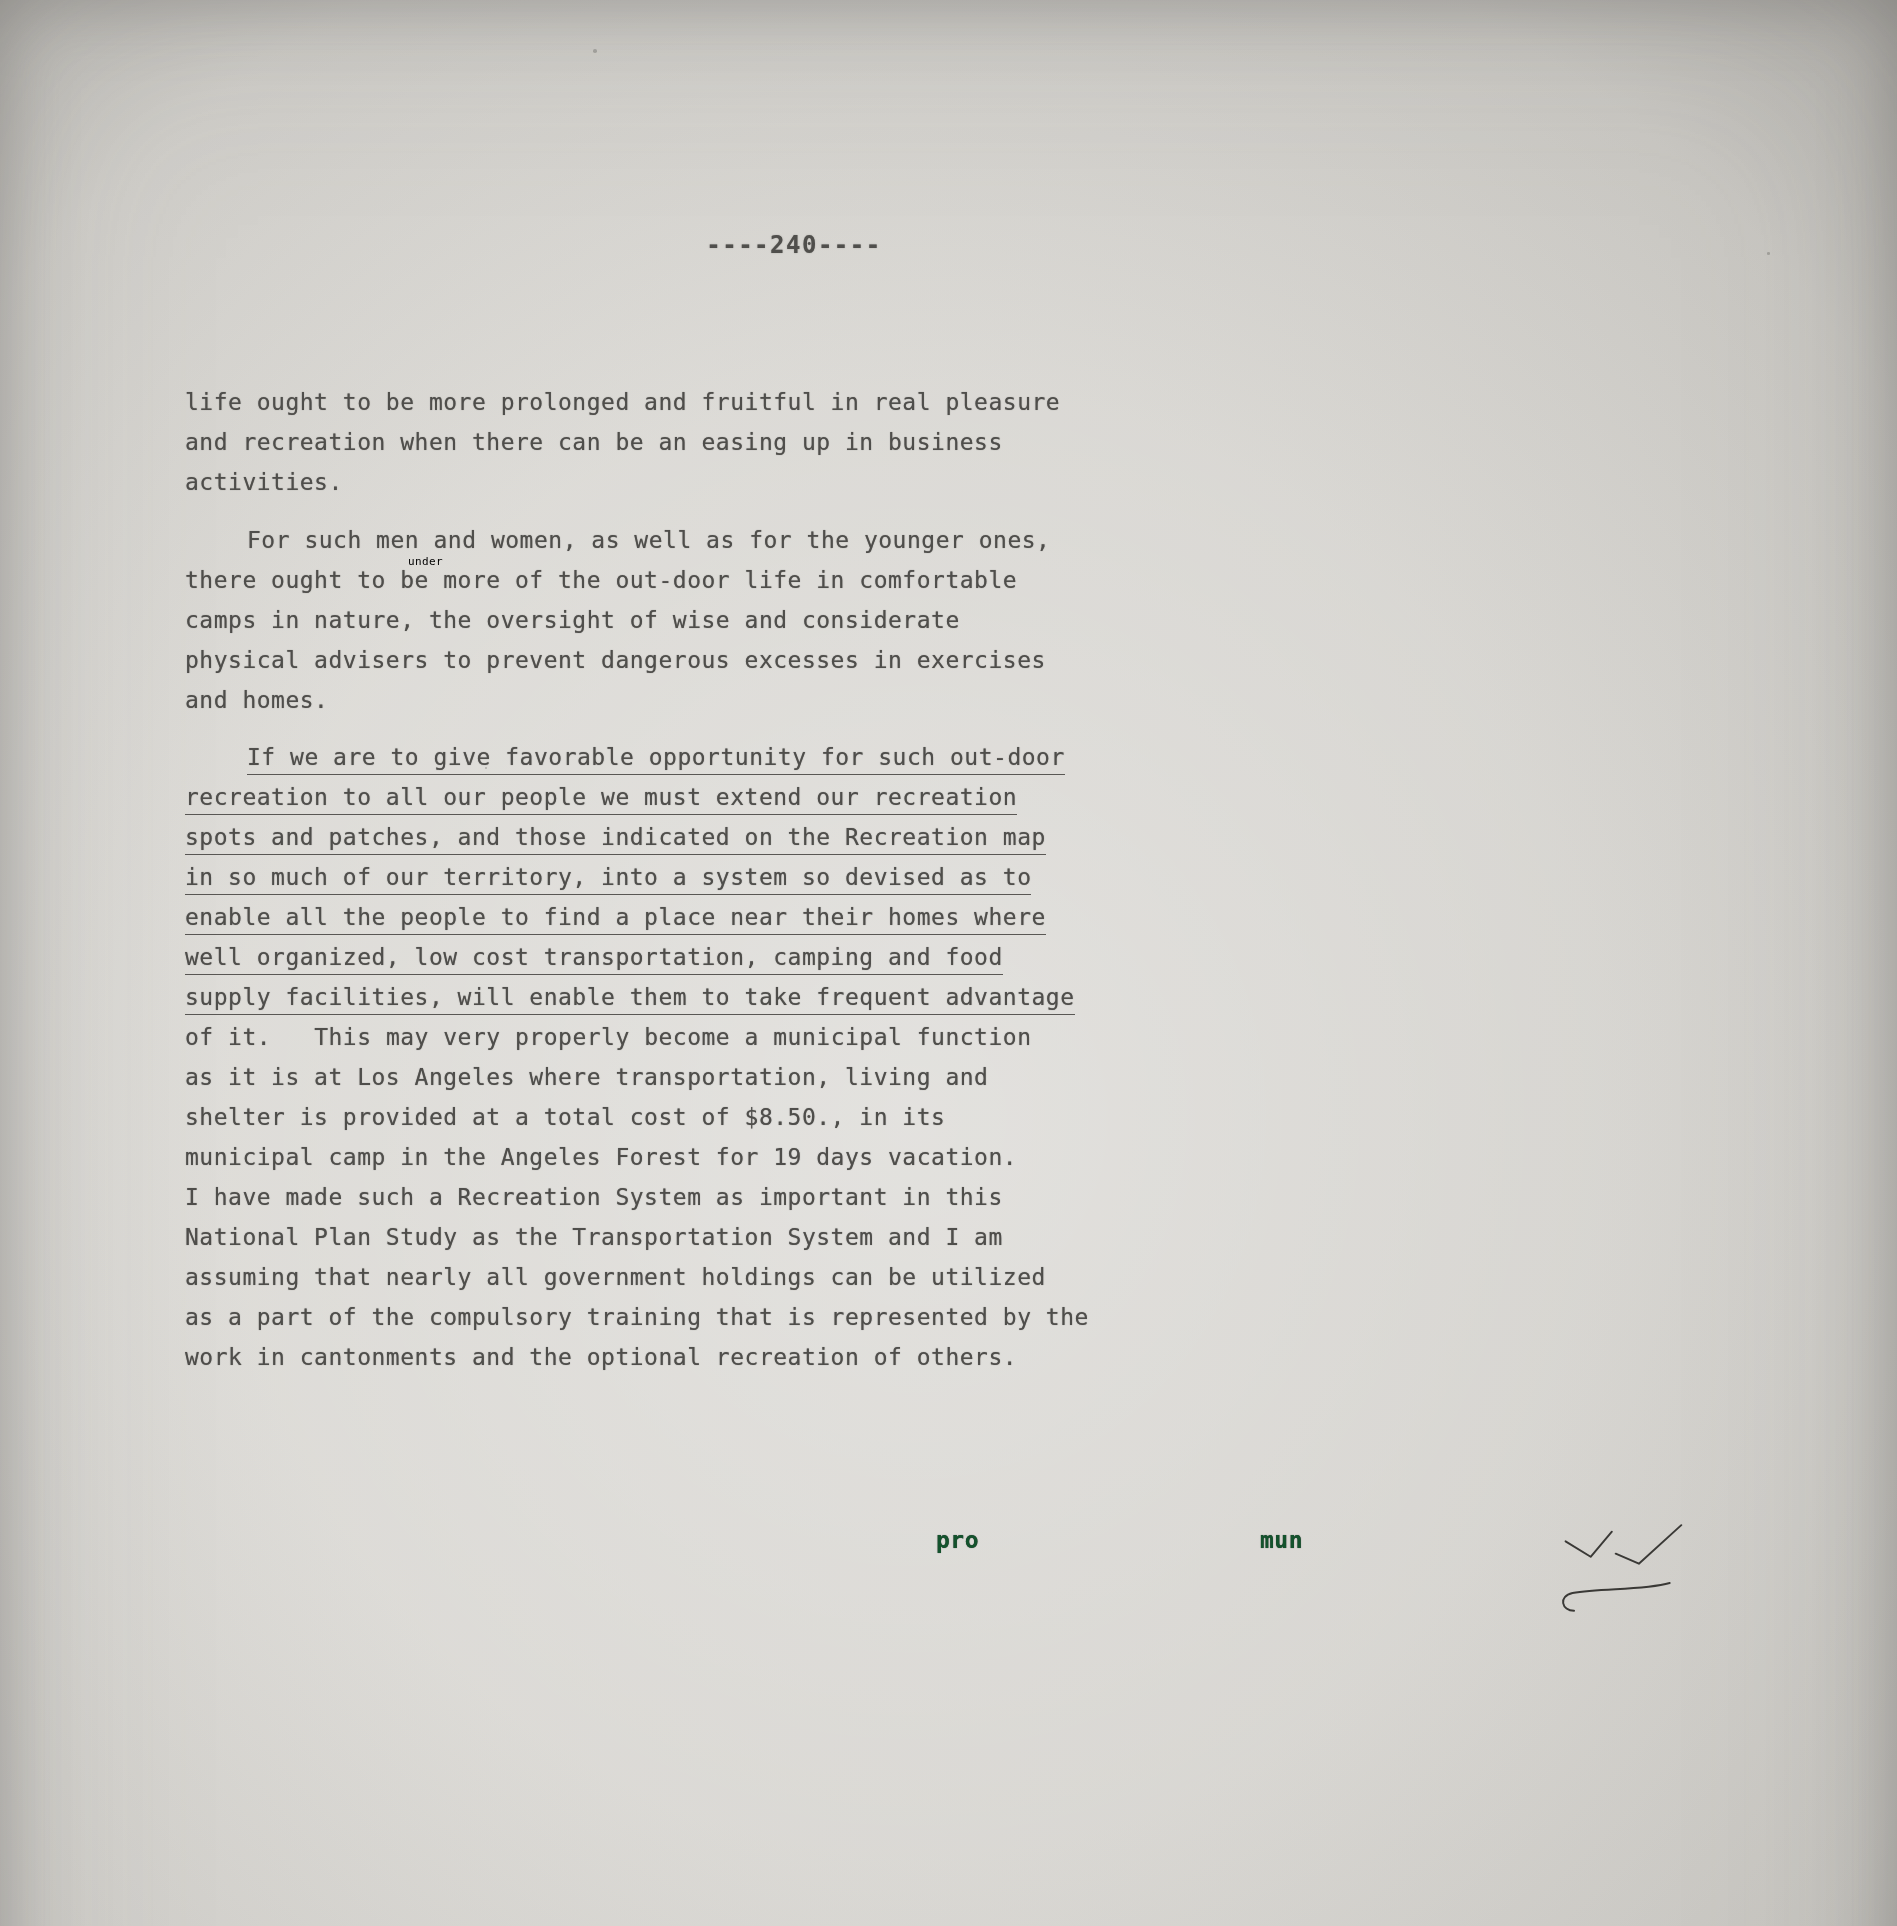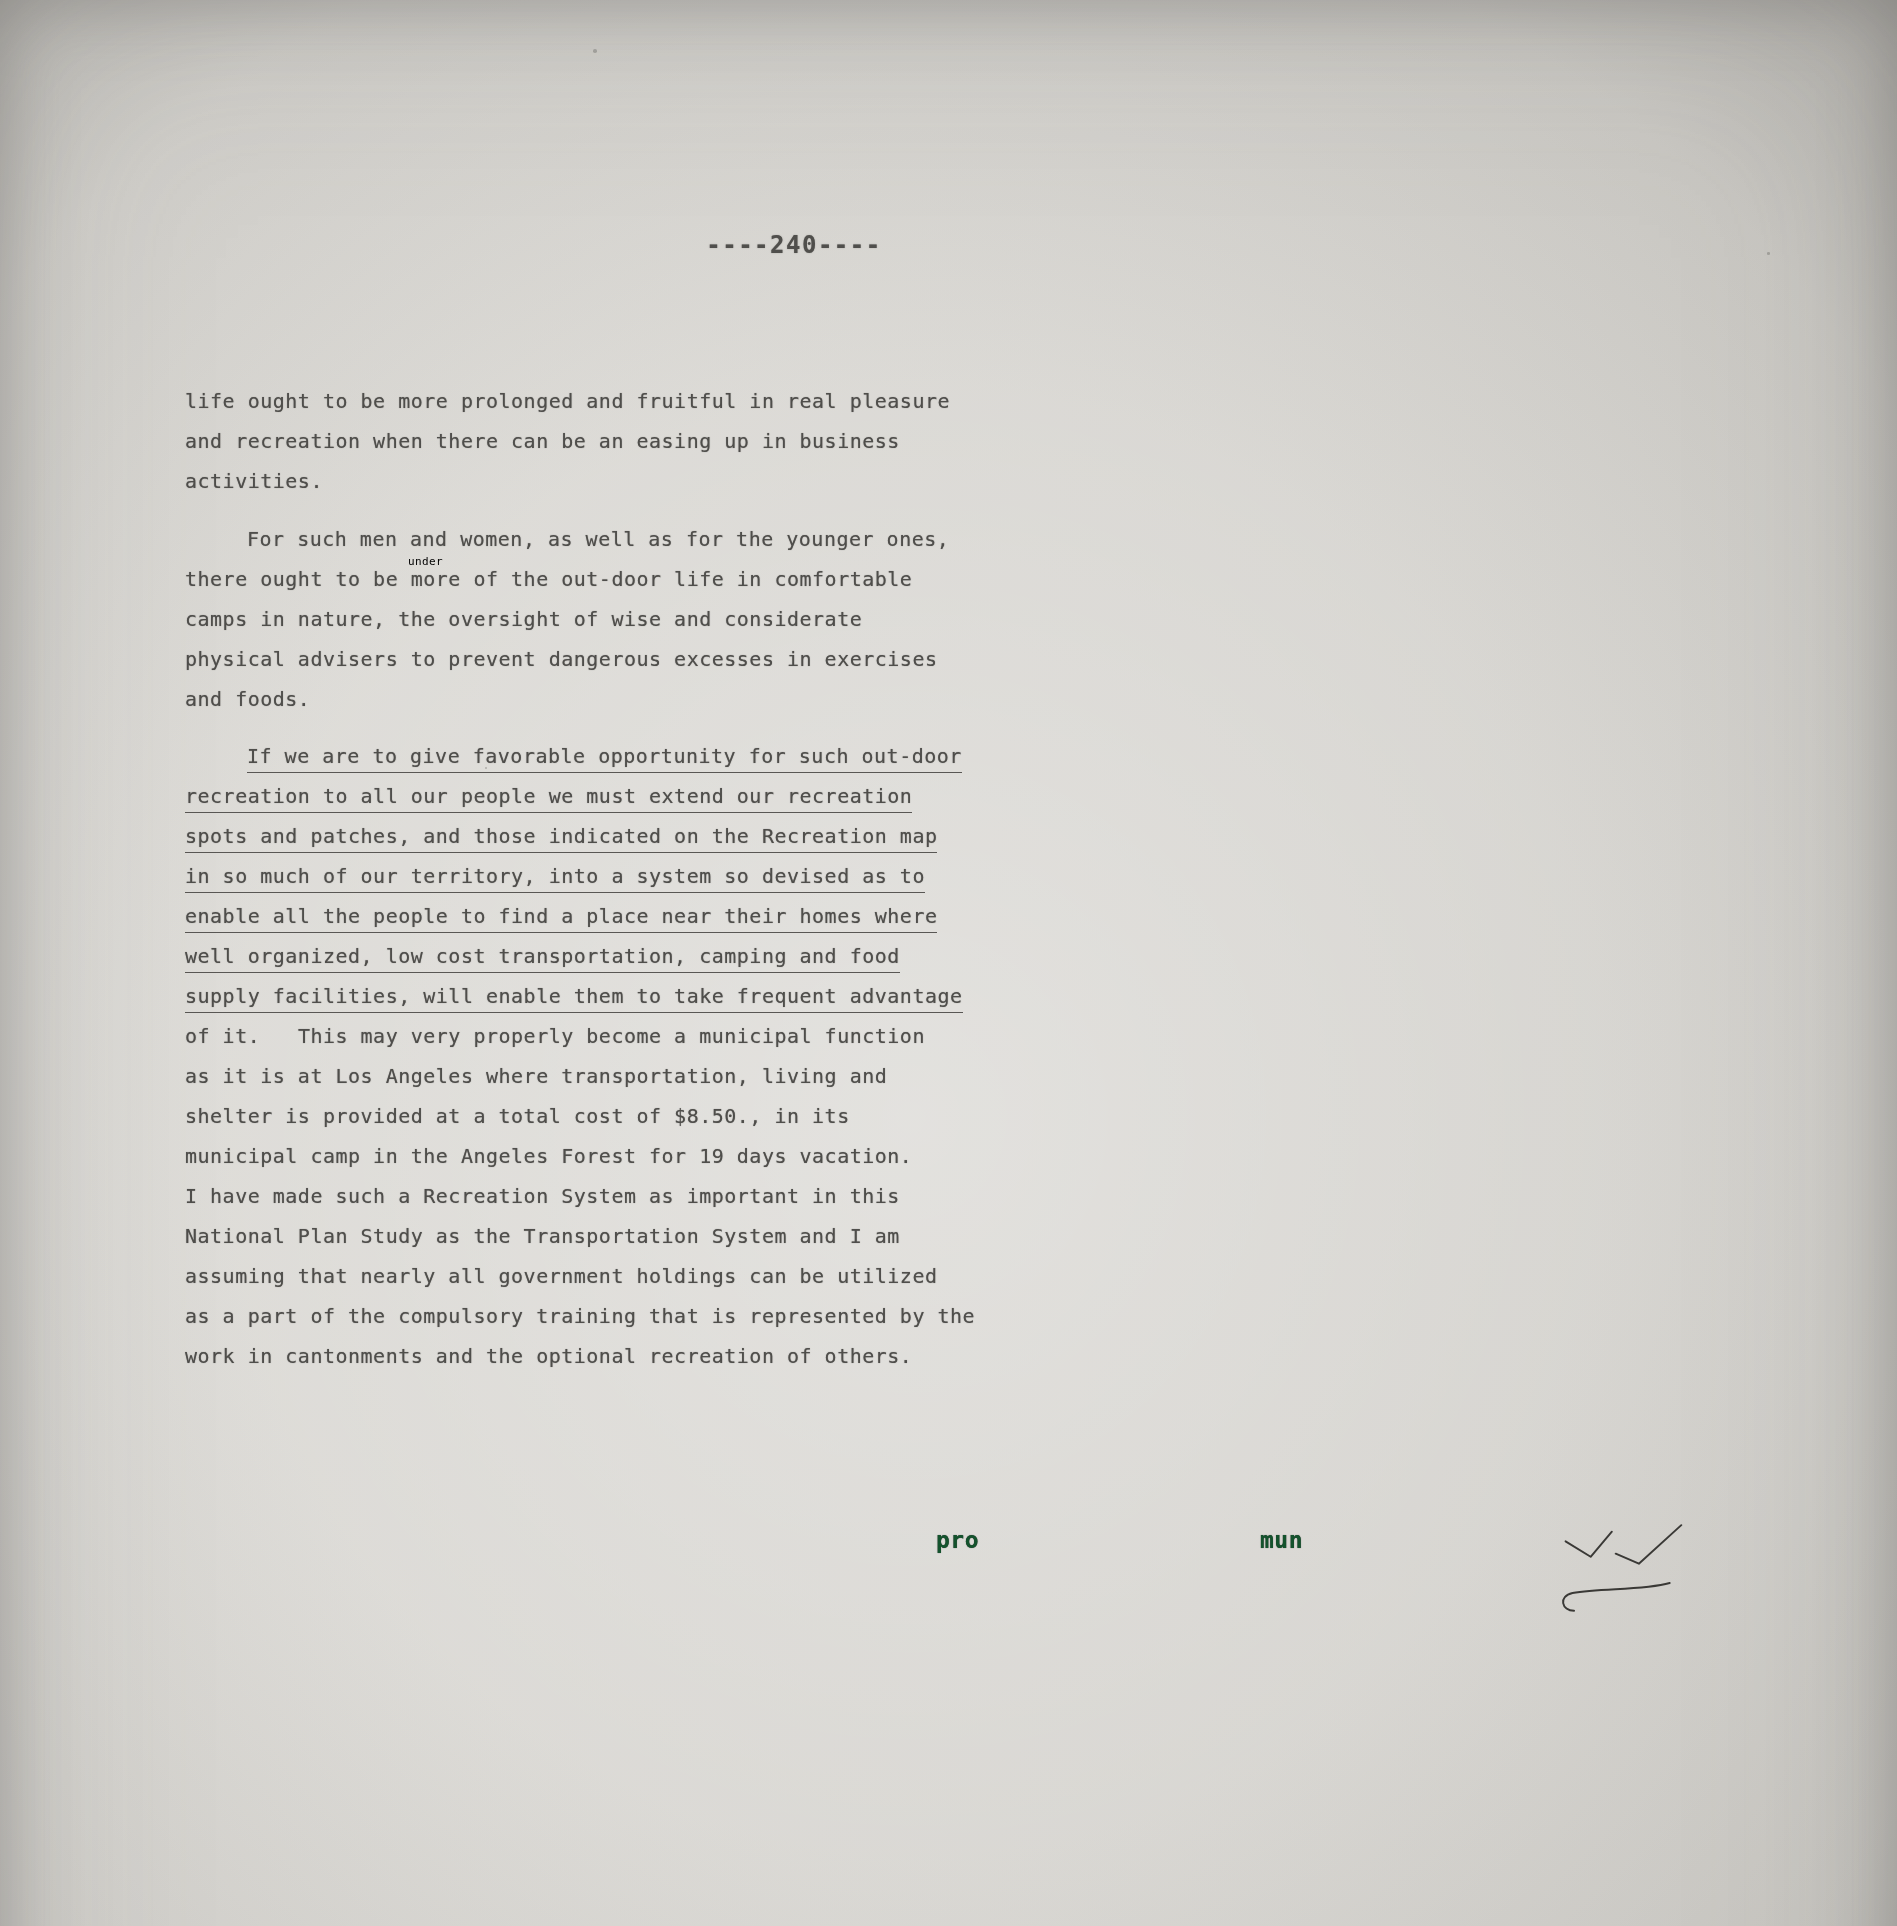--- a/index.html
+++ b/index.html
@@ -53,21 +53,21 @@
   }
   .body-block {
     position: absolute;
     left: 185px;
     top: 389px;
     width: 1448px;
   }
   .line {
     position: relative;
     height: 40px;
-    font-size: 20px;
+    font-size: 23px;
     letter-spacing: 0.5px;
     white-space: pre;
     color: #4f4e4b;
     text-shadow: 0 0 1px rgba(70,68,66,0.6);
   }
   .line.indent { padding-left: 62px; }
   .line.underlined span.u {
     border-bottom: 1.2px solid #595754;
     padding-bottom: 3.9px;
   }
@@ -126,21 +126,21 @@
         <div class="line">activities.</div>
       </div>
 
       <div class="para-gap"></div>
 
       <div>
         <div class="line indent">For such men and women, as well as for the younger ones,</div>
         <div class="line">there ought to be more of the out-door life in comfortable</div>
         <div class="line">camps in nature, the oversight of wise and considerate</div>
         <div class="line">physical advisers to prevent dangerous excesses in exercises</div>
-        <div class="line">and foods.</div>
+        <div class="line">and homes.</div>
       </div>
 
       <div class="para-gap"></div>
 
       <div>
         <div class="line indent underlined"><span class="u">If we are to give favorable opportunity for such out-door</span></div>
         <div class="line underlined"><span class="u">recreation to all our people we must extend our recreation</span></div>
         <div class="line underlined"><span class="u">spots and patches, and those indicated on the Recreation map</span></div>
         <div class="line underlined"><span class="u">in so much of our territory, into a system so devised as to</span></div>
         <div class="line underlined"><span class="u">enable all the people to find a place near their homes where</span></div>

